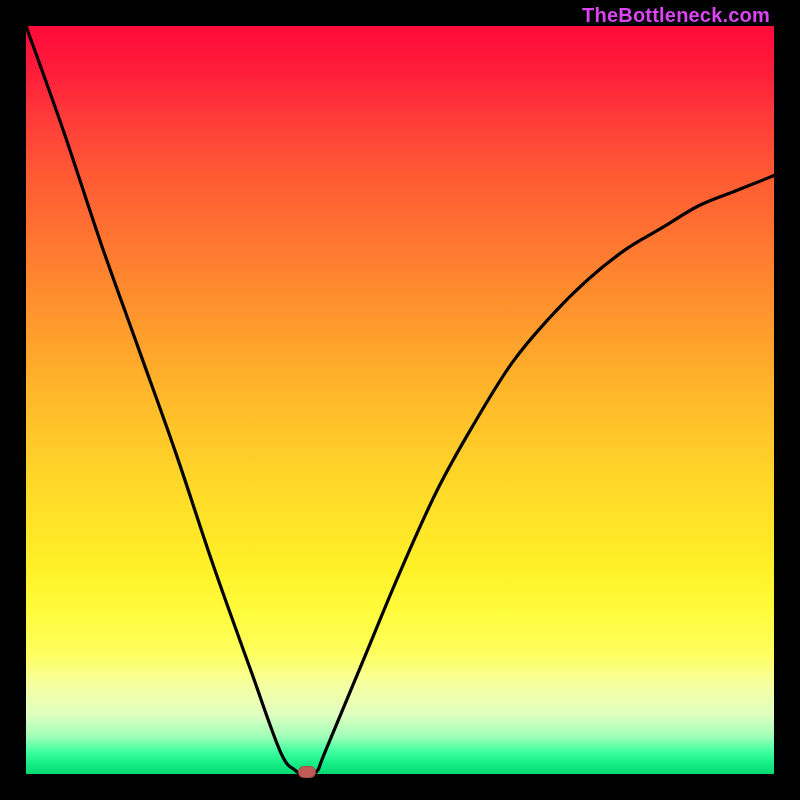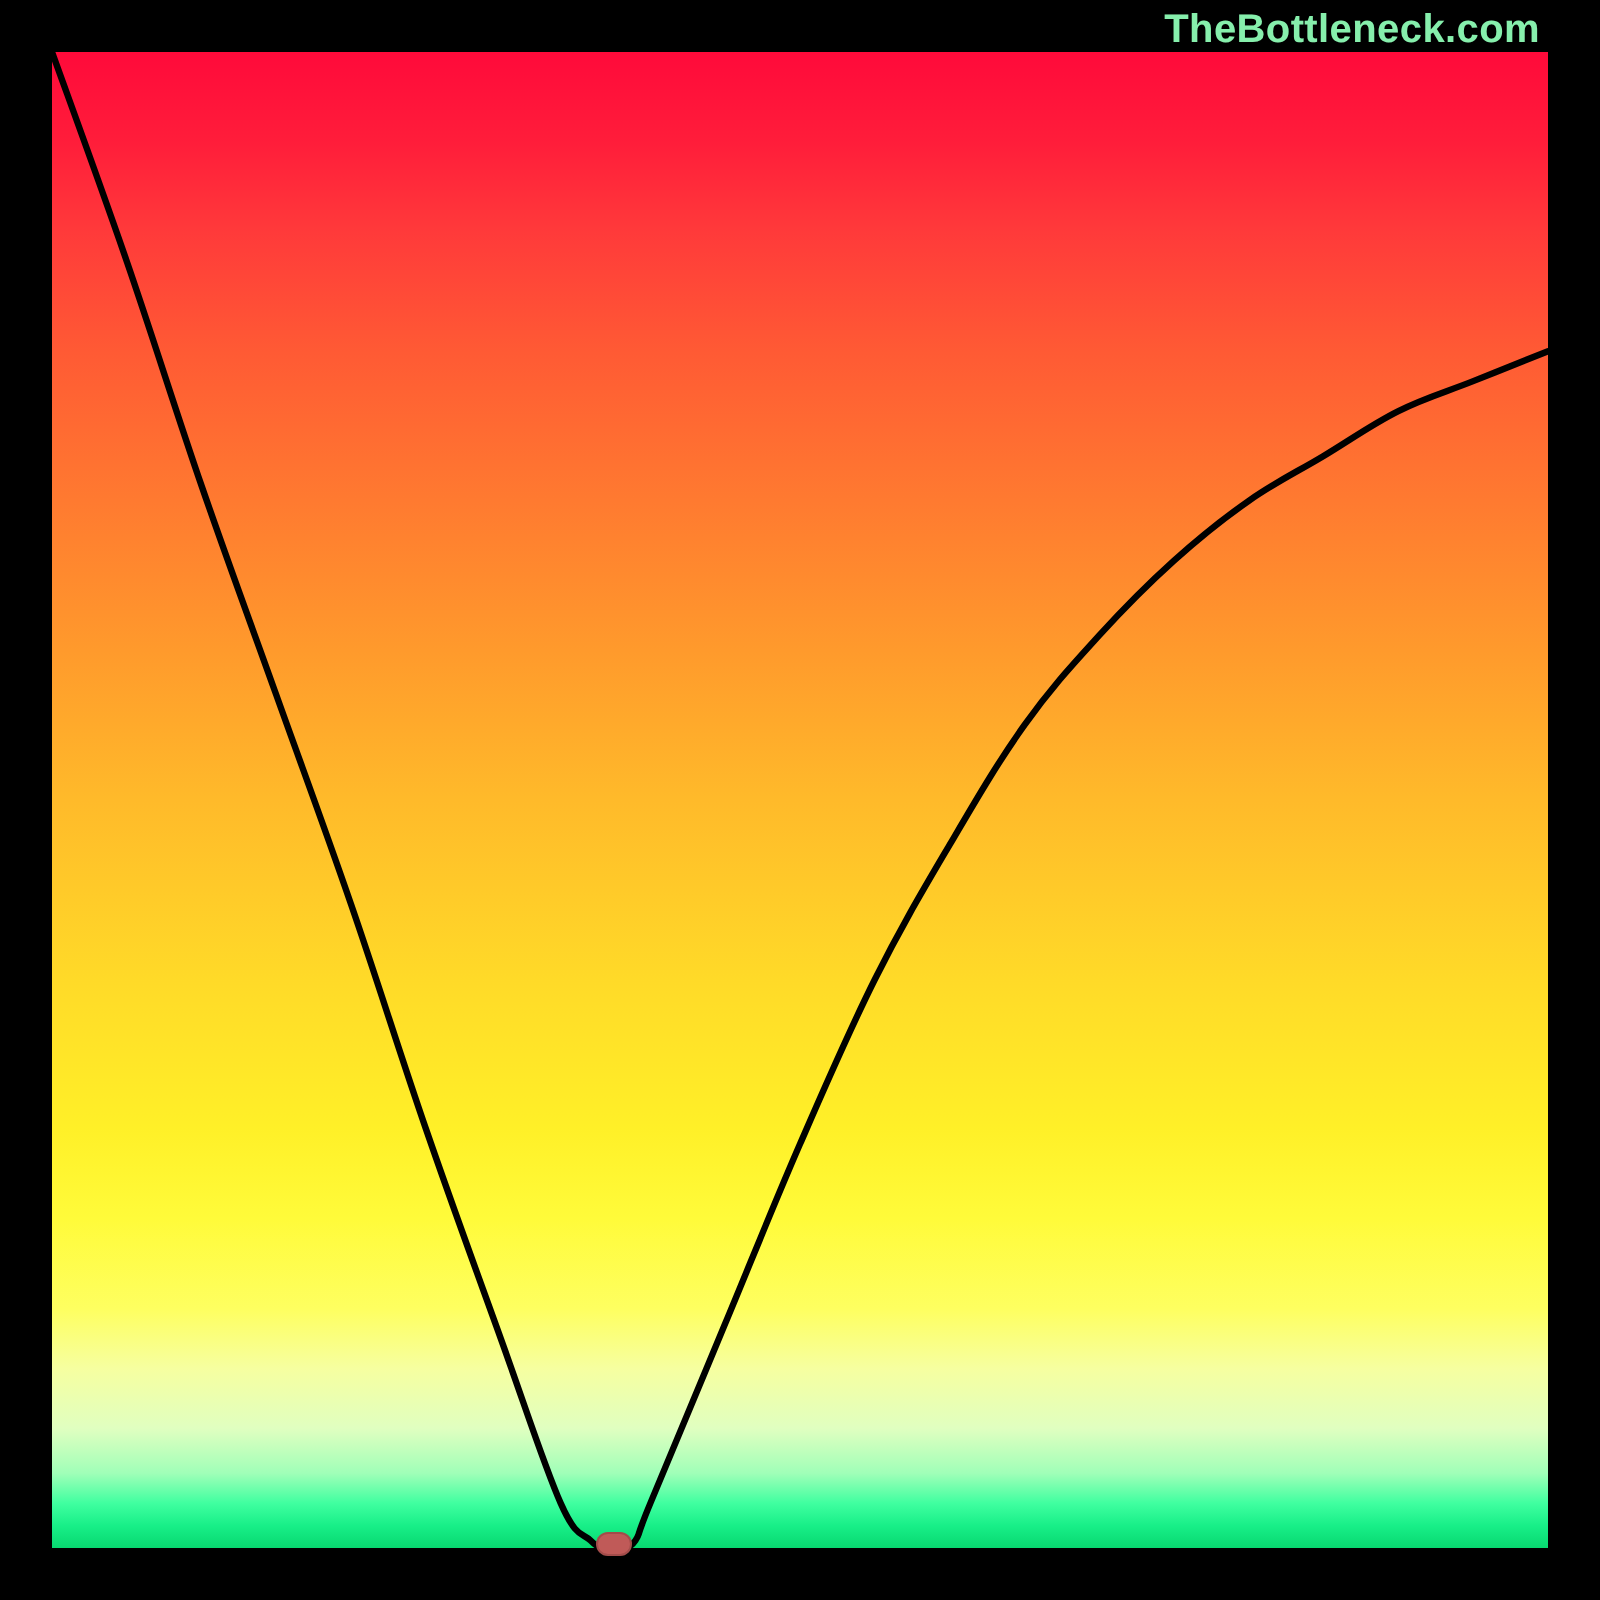--- a/index.html
+++ b/index.html
@@ -31,21 +31,21 @@
       #e0ffc0 92%,
       #a0ffb8 95%,
       #40ffa0 97%,
       #18ef88 98.5%,
       #08d870 100%);
   }
   .watermark {
     position: absolute;
     right: 30px; top: 4px;
     font: 600 20px Arial, Helvetica, sans-serif;
-    color: #86efac;
+    color: #d946ef;
     letter-spacing: 0.2px;
   }
   svg.curve {
     position: absolute;
     left: 0; top: 0;
     width: 748px; height: 748px;
   }
   .marker {
     position: absolute;
     width: 18px; height: 12px;

